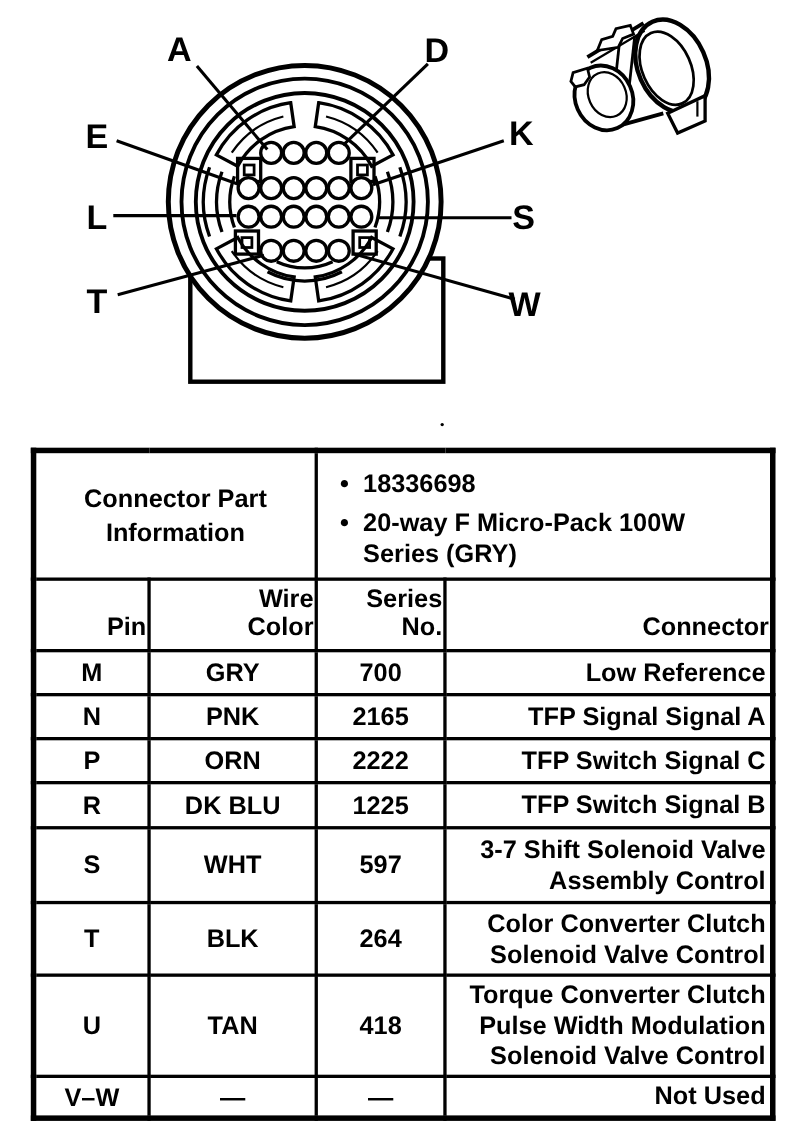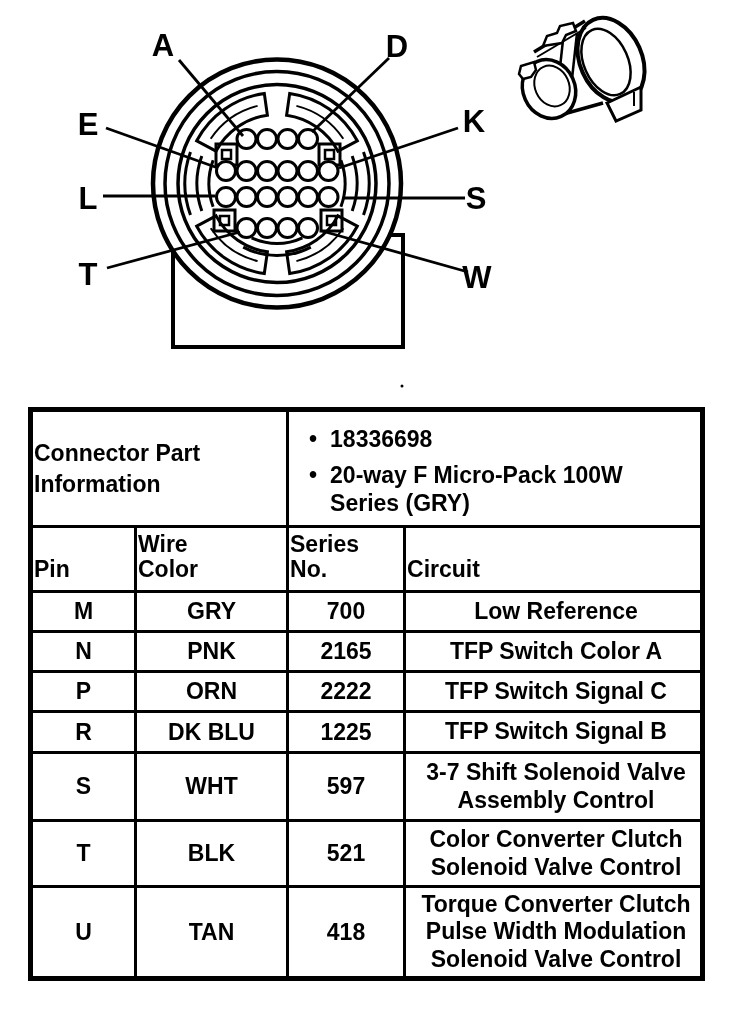--- a/index.html
+++ b/index.html
@@ -10,26 +10,26 @@
   .diagram-wrap{position:absolute;top:0;left:0;width:736px;height:400px;}
   svg text.pinletter{font-family:"Liberation Sans", sans-serif;font-weight:bold;font-size:31px;}
   table.conn{
     position:absolute;left:28px;top:407px;width:672px;
     border-collapse:collapse;table-layout:fixed;
     border:5px solid #000;font-weight:bold;
   }
   table.conn td{border:3px solid #000;font-size:23px;overflow:hidden;}
   .col-pin{width:105px;} .col-wire{width:152px;} .col-circ{width:117px;} .col-func{width:298px;}
   td.center{text-align:center;vertical-align:middle;}
-  td.hdr2{vertical-align:bottom;text-align:left;padding-bottom:7px;line-height:1.12;white-space:pre-line;}
-  td.partinfo{text-align:left;vertical-align:middle;white-space:pre-line;line-height:1.35;}
+  td.hdr2{vertical-align:bottom;text-align:right;padding-bottom:7px;line-height:1.12;white-space:pre-line;}
+  td.partinfo{text-align:center;vertical-align:middle;white-space:pre-line;line-height:1.35;}
   td.bullets{vertical-align:top;padding:13px 6px 0 20px;}
   .bullet-line{display:flex;gap:13px;line-height:1.22;margin-bottom:8px;white-space:pre-line;}
   .bullet-glyph{flex:0 0 auto;}
-  td.func{text-align:center;vertical-align:middle;padding-left:10px;padding-right:4px;line-height:1.2;}
+  td.func{text-align:right;vertical-align:middle;padding-left:10px;padding-right:4px;line-height:1.2;}
 </style>
 </head>
 <body>
 
 <div class="diagram-wrap">
 <svg width="736" height="400" viewBox="0 0 736 400" fill="none" stroke="#000">
 
   <rect x="173" y="235" width="230" height="112" fill="#fff" stroke="#000" stroke-width="4"></rect>
 
   <g>
@@ -158,33 +158,33 @@
 Series (GRY)</span>
         </div>
       </td>
     </tr>
     <tr style="height:65px">
       <td class="hdr2">Pin</td>
       <td class="hdr2">Wire
 Color</td>
       <td class="hdr2">Series
 No.</td>
-      <td class="hdr2">Circuit</td>
+      <td class="hdr2">Connector</td>
     </tr>
     <tr style="height:40px">
       <td class="center">M</td>
       <td class="center">GRY</td>
       <td class="center">700</td>
       <td class="func">Low Reference</td>
     </tr>
     <tr style="height:40px">
       <td class="center">N</td>
       <td class="center">PNK</td>
       <td class="center">2165</td>
-      <td class="func">TFP Switch Color A</td>
+      <td class="func">TFP Signal Signal A</td>
     </tr>
     <tr style="height:40px">
       <td class="center">P</td>
       <td class="center">ORN</td>
       <td class="center">2222</td>
       <td class="func">TFP Switch Signal C</td>
     </tr>
     <tr style="height:41px">
       <td class="center">R</td>
       <td class="center">DK BLU</td>
@@ -193,23 +193,29 @@
     </tr>
     <tr style="height:68px">
       <td class="center">S</td>
       <td class="center">WHT</td>
       <td class="center">597</td>
       <td class="func">3-7 Shift Solenoid Valve Assembly Control</td>
     </tr>
     <tr style="height:66px">
       <td class="center">T</td>
       <td class="center">BLK</td>
-      <td class="center">521</td>
+      <td class="center">264</td>
       <td class="func">Color Converter Clutch Solenoid Valve Control</td>
     </tr>
     <tr style="height:92px">
       <td class="center">U</td>
       <td class="center">TAN</td>
       <td class="center">418</td>
       <td class="func">Torque Converter Clutch Pulse Width Modulation Solenoid Valve Control</td>
     </tr>
+    <tr style="height:38px">
+      <td class="center">V–W</td>
+      <td class="center">—</td>
+      <td class="center">—</td>
+      <td class="func">Not Used</td>
+    </tr>
   </tbody>
 </table>
 
 </body></html>

